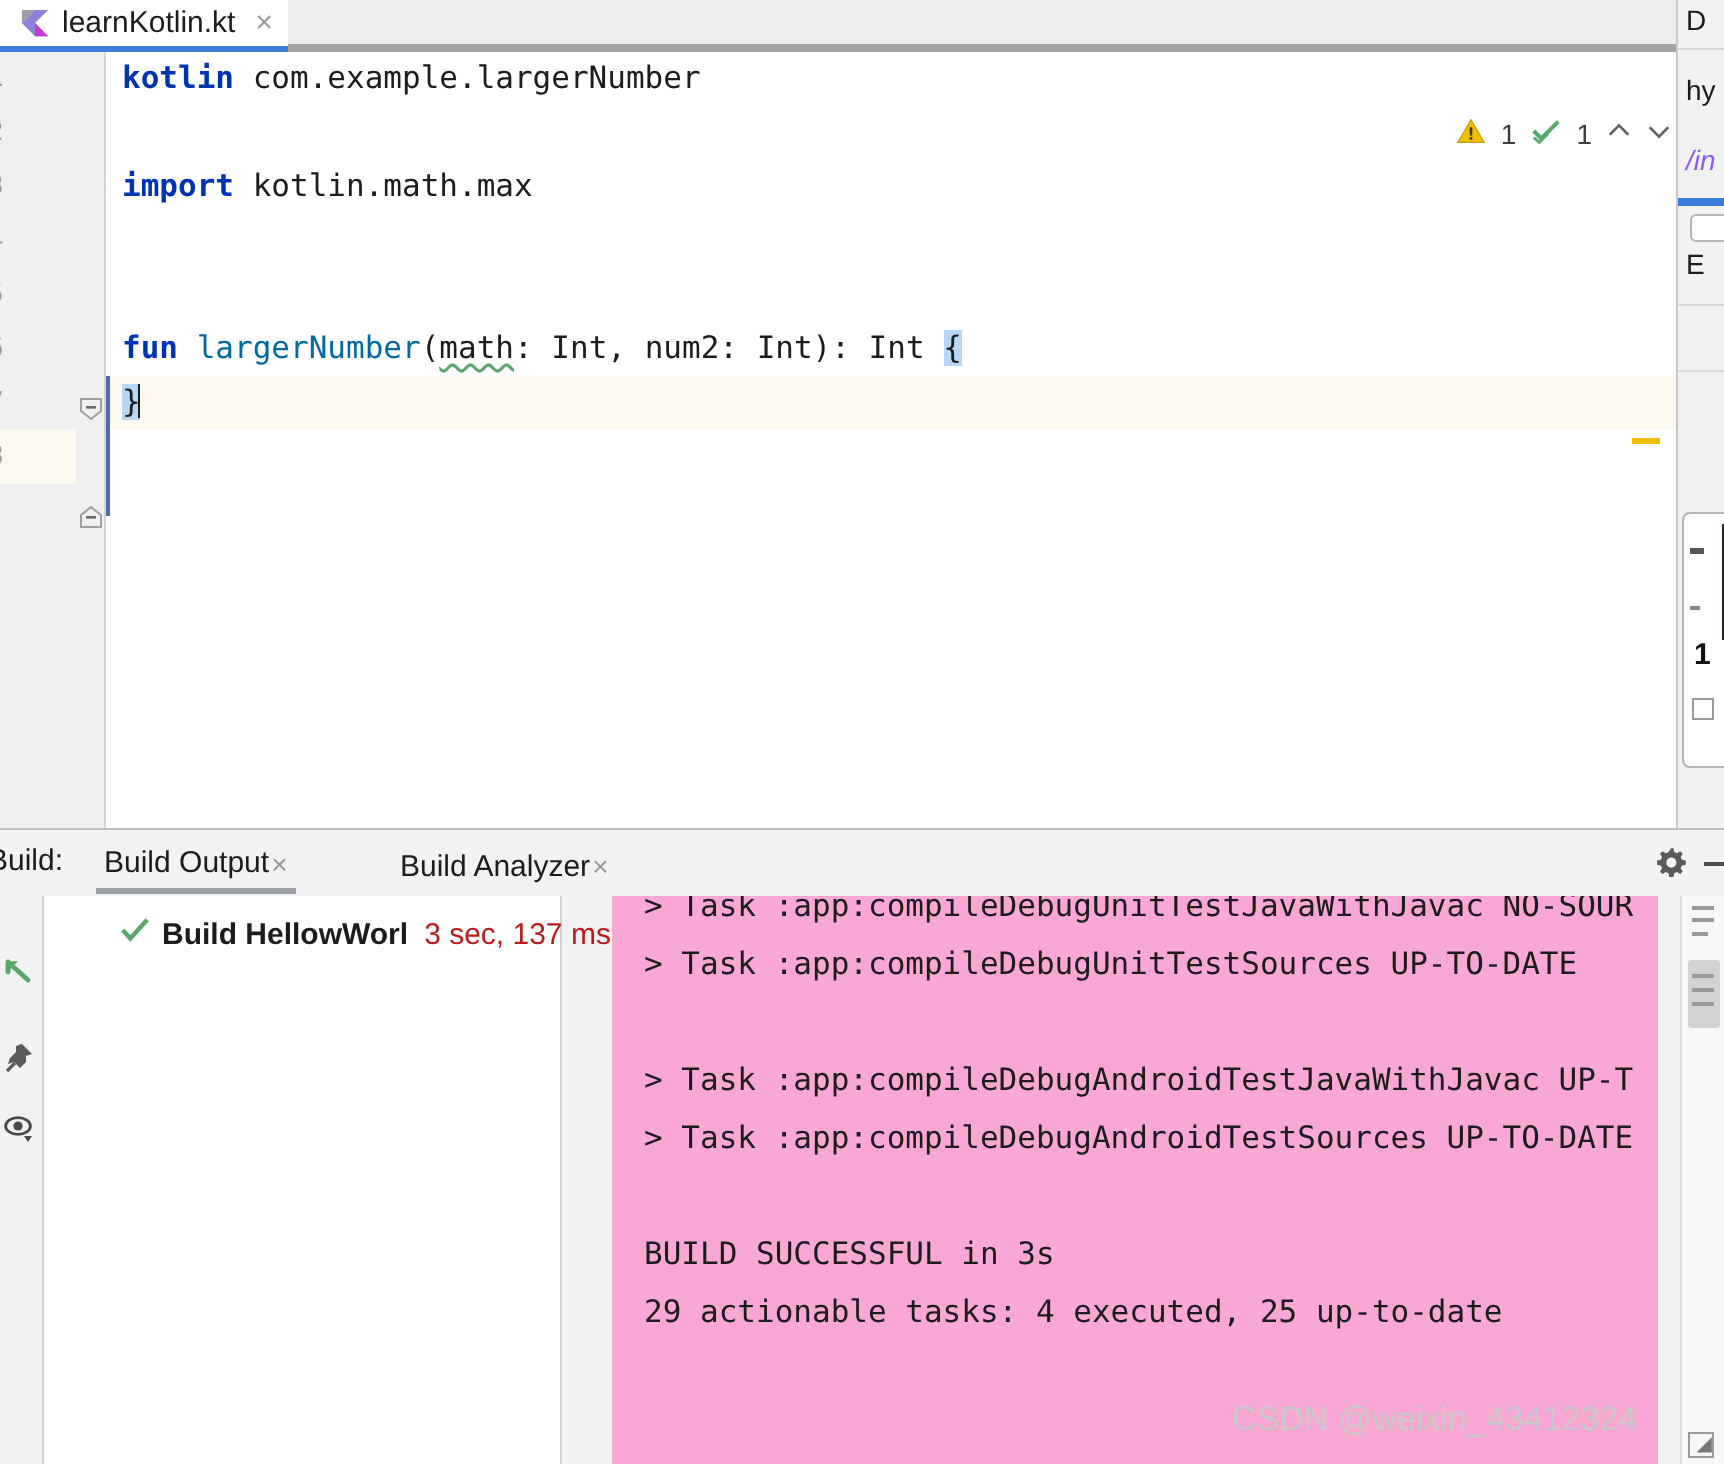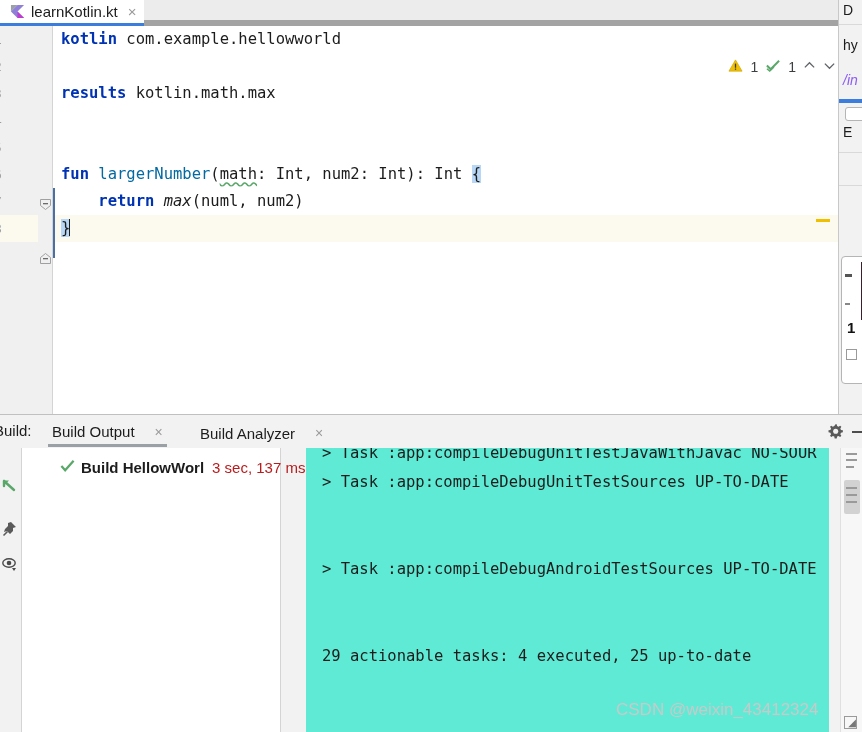--- a/index.html
+++ b/index.html
@@ -7,21 +7,21 @@
     width: 862px; height: 732px;
     background: #ffffff;
     font-family: "Liberation Sans", sans-serif;
     overflow: hidden;
   }
   #app { position: relative; width: 862px; height: 732px; }
 
   
   .tabstrip {
     position: absolute; left: 0; top: 0; width: 846px; height: 26px;
-    background: #ececec; border-bottom: 6px solid #a3a3a3;
+    background: #ececec; border-bottom: 4px solid #a3a3a3;
   }
   .tab {
     position: absolute; left: 0; top: 0; height: 26px;
     display: flex; align-items: center; gap: 6px;
     padding: 0 8px 0 10px; background: #ffffff;
     border-bottom: 3px solid #3b7ddd;
     font-size: 15px; color: #1c1c1c;
   }
   .kt-icon { width: 15px; height: 15px; position: relative; flex: 0 0 auto; }
   .tab-title { white-space: nowrap; }
@@ -124,21 +124,21 @@
   }
   .build-header {
     position: absolute; left: 0; top: 0; width: 862px; height: 33px;
     background: #f2f2f2; display: flex; align-items: flex-end;
   }
   .build-label {
     position: absolute; left: -6px; top: 7px; font-size: 15px; color: #1c1c1c;
     white-space: nowrap;
   }
   .btab {
-    position: absolute; top: 4px; height: 28px; display: flex; align-items: center; gap: 20px;
+    position: absolute; top: 4px; height: 28px; display: flex; align-items: center; gap: 1px;
     font-size: 15px; color: #1c1c1c; padding: 0 4px; cursor: pointer;
   }
   .btab.active { border-bottom: 3px solid #9aa0a6; }
   .btab .x { color: #9a9a9a; font-size: 14px; }
   .gear {
     position: absolute; right: 18px; top: 8px; width: 17px; height: 17px; cursor: pointer;
   }
   .hdr-dash {
     position: absolute; right: 0px; top: 16px; width: 10px; height: 2px; background: #4d4d4d;
   }
@@ -158,21 +158,21 @@
     position: absolute; left: 0; top: 8px; width: 284px; height: 22px;
     display: flex; align-items: center; gap: 6px; padding-left: 38px;
     font-size: 15px; white-space: nowrap; overflow: hidden; cursor: pointer;
   }
   .tree-label { font-weight: bold; color: #1c1c1c; }
   .tree-time { color: #b91c1c; font-weight: normal; margin-left: 2px; }
 
   
   .console {
     position: absolute; left: 306px; top: 33px; right: 33px; height: 285px;
-    background: #5eead4; overflow: hidden;
+    background: #f9a8d4; overflow: hidden;
   }
   .cline {
     position: absolute; left: 16px; white-space: pre;
     font-family: "DejaVu Sans Mono", monospace; font-size: 15.5px; color: #1c1c1c;
   }
   .clink { color: #2a5db0; text-decoration: underline; cursor: pointer; }
   .console-left-border {
     position: absolute; left: 306px; top: 33px; width: 1px; height: 285px; background: #d4d4d4;
   }
 
@@ -237,27 +237,26 @@
       </svg>
     </div>
     <div class="fold" style="top:226px">
       <svg width="13" height="13" viewBox="0 0 13 13">
         <path d="M1.5 11.5 H11.5 V5.5 L6.5 1.5 L1.5 5.5 Z" fill="#f0f0f0" stroke="#a0a0a0" stroke-width="1"></path>
         <rect x="4" y="6" width="5" height="1.3" fill="#6b6b6b"></rect>
       </svg>
     </div>
 
     <div class="code-area">
-      <div class="code-line"><span class="kw">kotlin</span><span> com.example.hellowworld</span></div>
+      <div class="code-line"><span class="kw">kotlin</span><span> com.example.largerNumber</span></div>
       <div class="code-line"></div>
-      <div class="code-line"><span class="kw">results</span><span> kotlin.math.max</span></div>
+      <div class="code-line"><span class="kw">import</span><span> kotlin.math.max</span></div>
       <div class="code-line"></div>
       <div class="code-line"></div>
       <div class="code-line"><span class="kw">fun</span><span> </span><span class="fname">largerNumber</span><span>(</span><span class="wavy">math</span><span>: Int, num2: Int): Int </span><span class="brace-hl">{</span></div>
-      <div class="code-line"><span>    </span><span class="kw">return</span><span> </span><span class="fn-italic">max</span><span>(numl, num2)</span></div>
       <div class="code-line cursorline"><span class="brace-hl">}</span><span class="caret"></span></div>
     </div>
 
     <div class="indentguide"></div>
     <div class="stripe-mark"></div>
 
     <div class="inspect">
       <span>
         <svg width="15" height="15" viewBox="0 0 16 16">
           <path d="M8 2 L15 14 H1 Z" fill="#f0c000" stroke="#caa100" stroke-width="0.7"></path>
@@ -359,22 +358,24 @@
         <span class="tree-label">Build HellowWorl</span>
         <span class="tree-time">3 sec, 137 ms</span>
       </div>
     </div>
 
     <div class="console-left-border"></div>
 
     <div class="console">
       <div class="cline" style="top:-4px">&gt; Task :app:compileDebugUnitTestJavaWithJavac NO-SOUR</div>
       <div class="cline" style="top:25px">&gt; Task :app:compileDebugUnitTestSources UP-TO-DATE</div>
+      <div class="cline" style="top:83px">&gt; Task :app:compileDebugAndroidTestJavaWithJavac UP-T</div>
       <div class="cline" style="top:112px">&gt; Task :app:compileDebugAndroidTestSources UP-TO-DATE</div>
       <div class="cline" style="top:141px"></div>
+      <div class="cline" style="top:170px">BUILD SUCCESSFUL in 3s</div>
       <div class="cline" style="top:199px">29 actionable tasks: 4 executed, 25 up-to-date</div>
       <div class="cline" style="top:228px"></div>
     </div>
 
     <div class="cscroll">
       <div class="minimark" style="top:5px"></div>
       <div class="minimark" style="top:11px"></div>
       <div class="minimark" style="top:18px; width:8px"></div>
       <div class="cscroll-thumb">
         <div class="minimark" style="left:2px; top:7px; background:#9a9a9a"></div>

